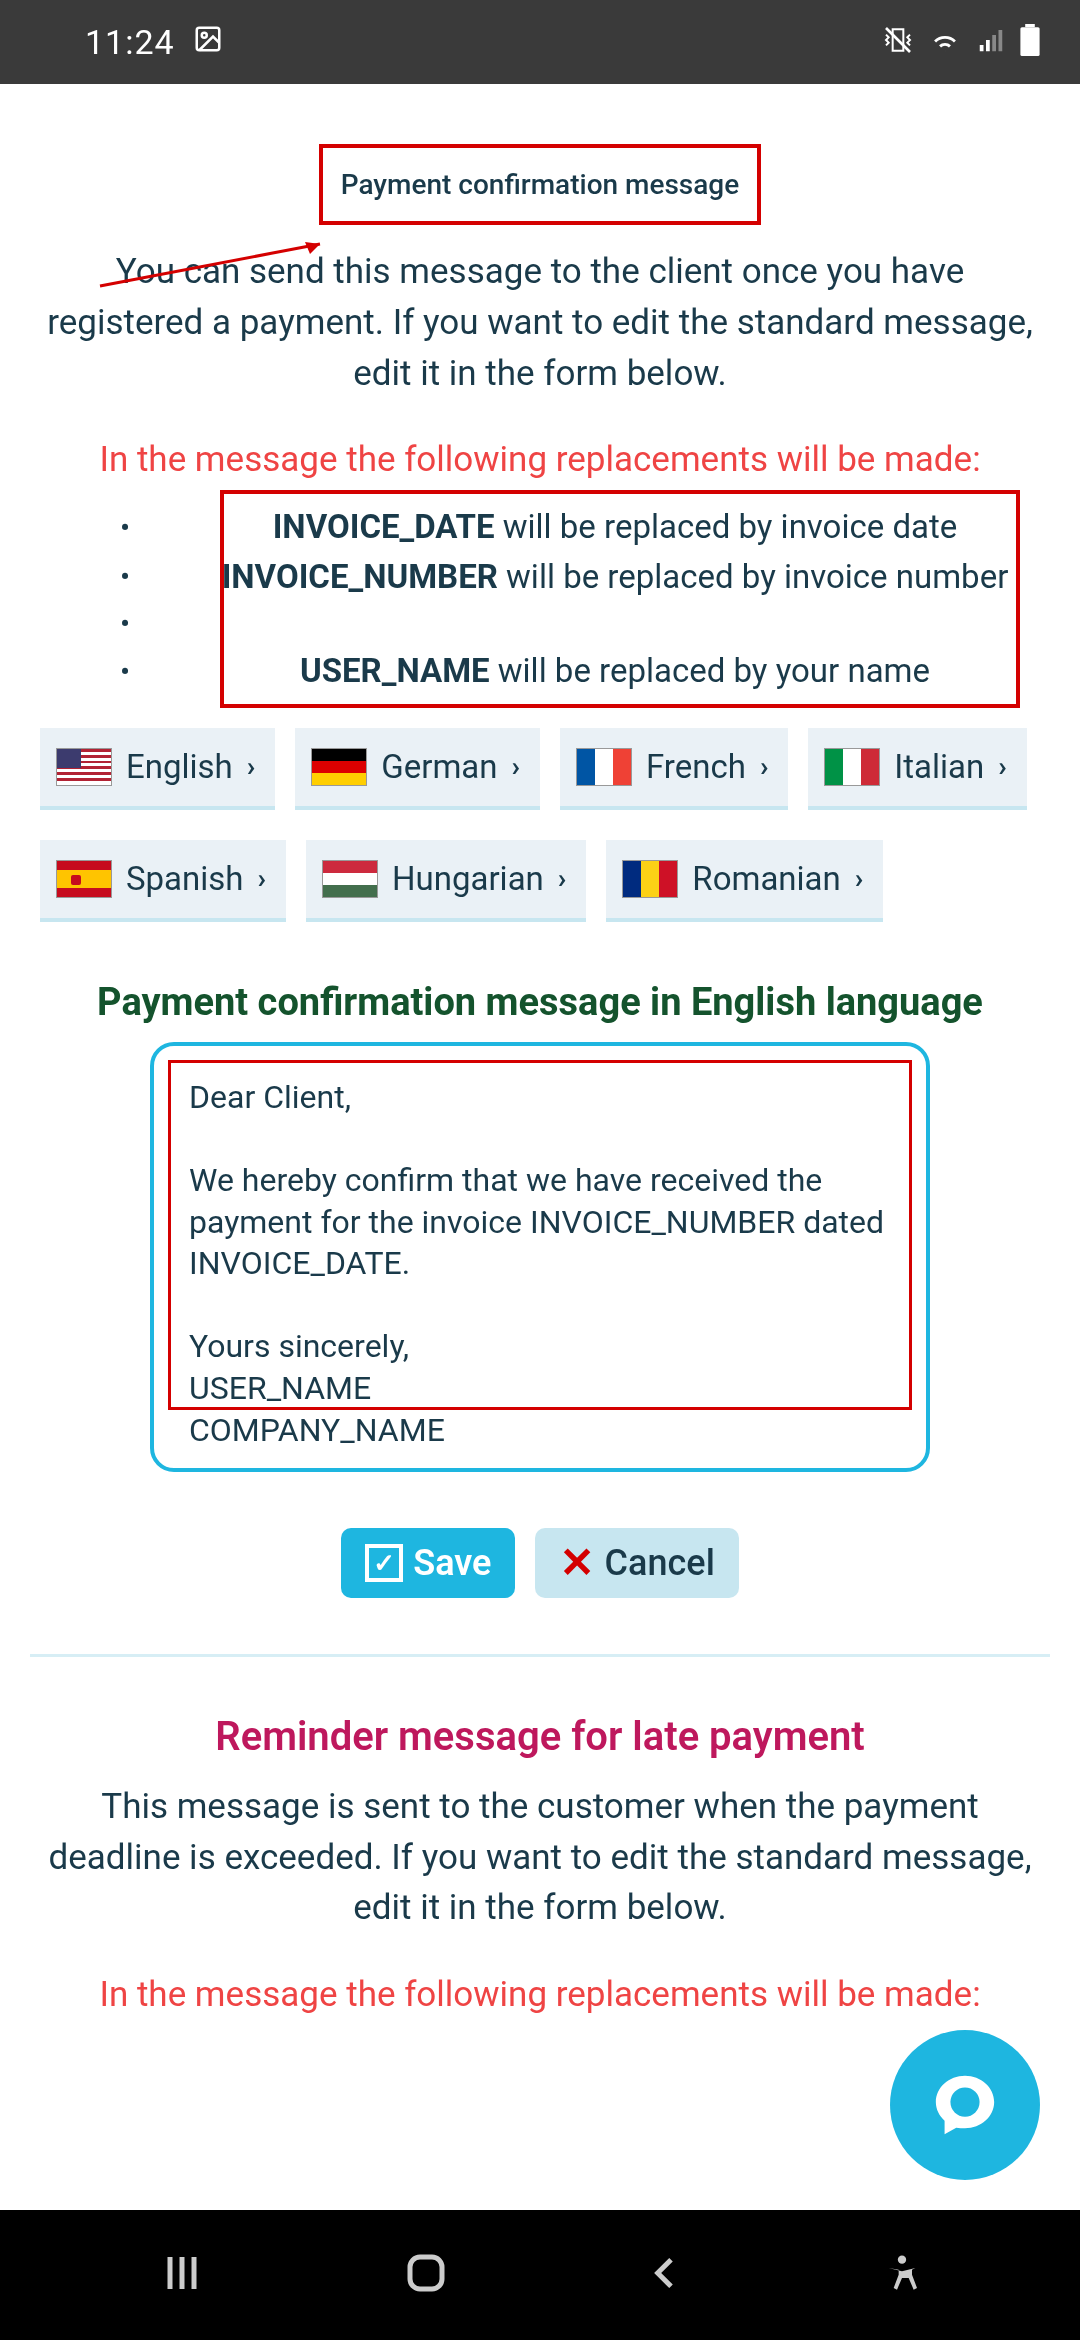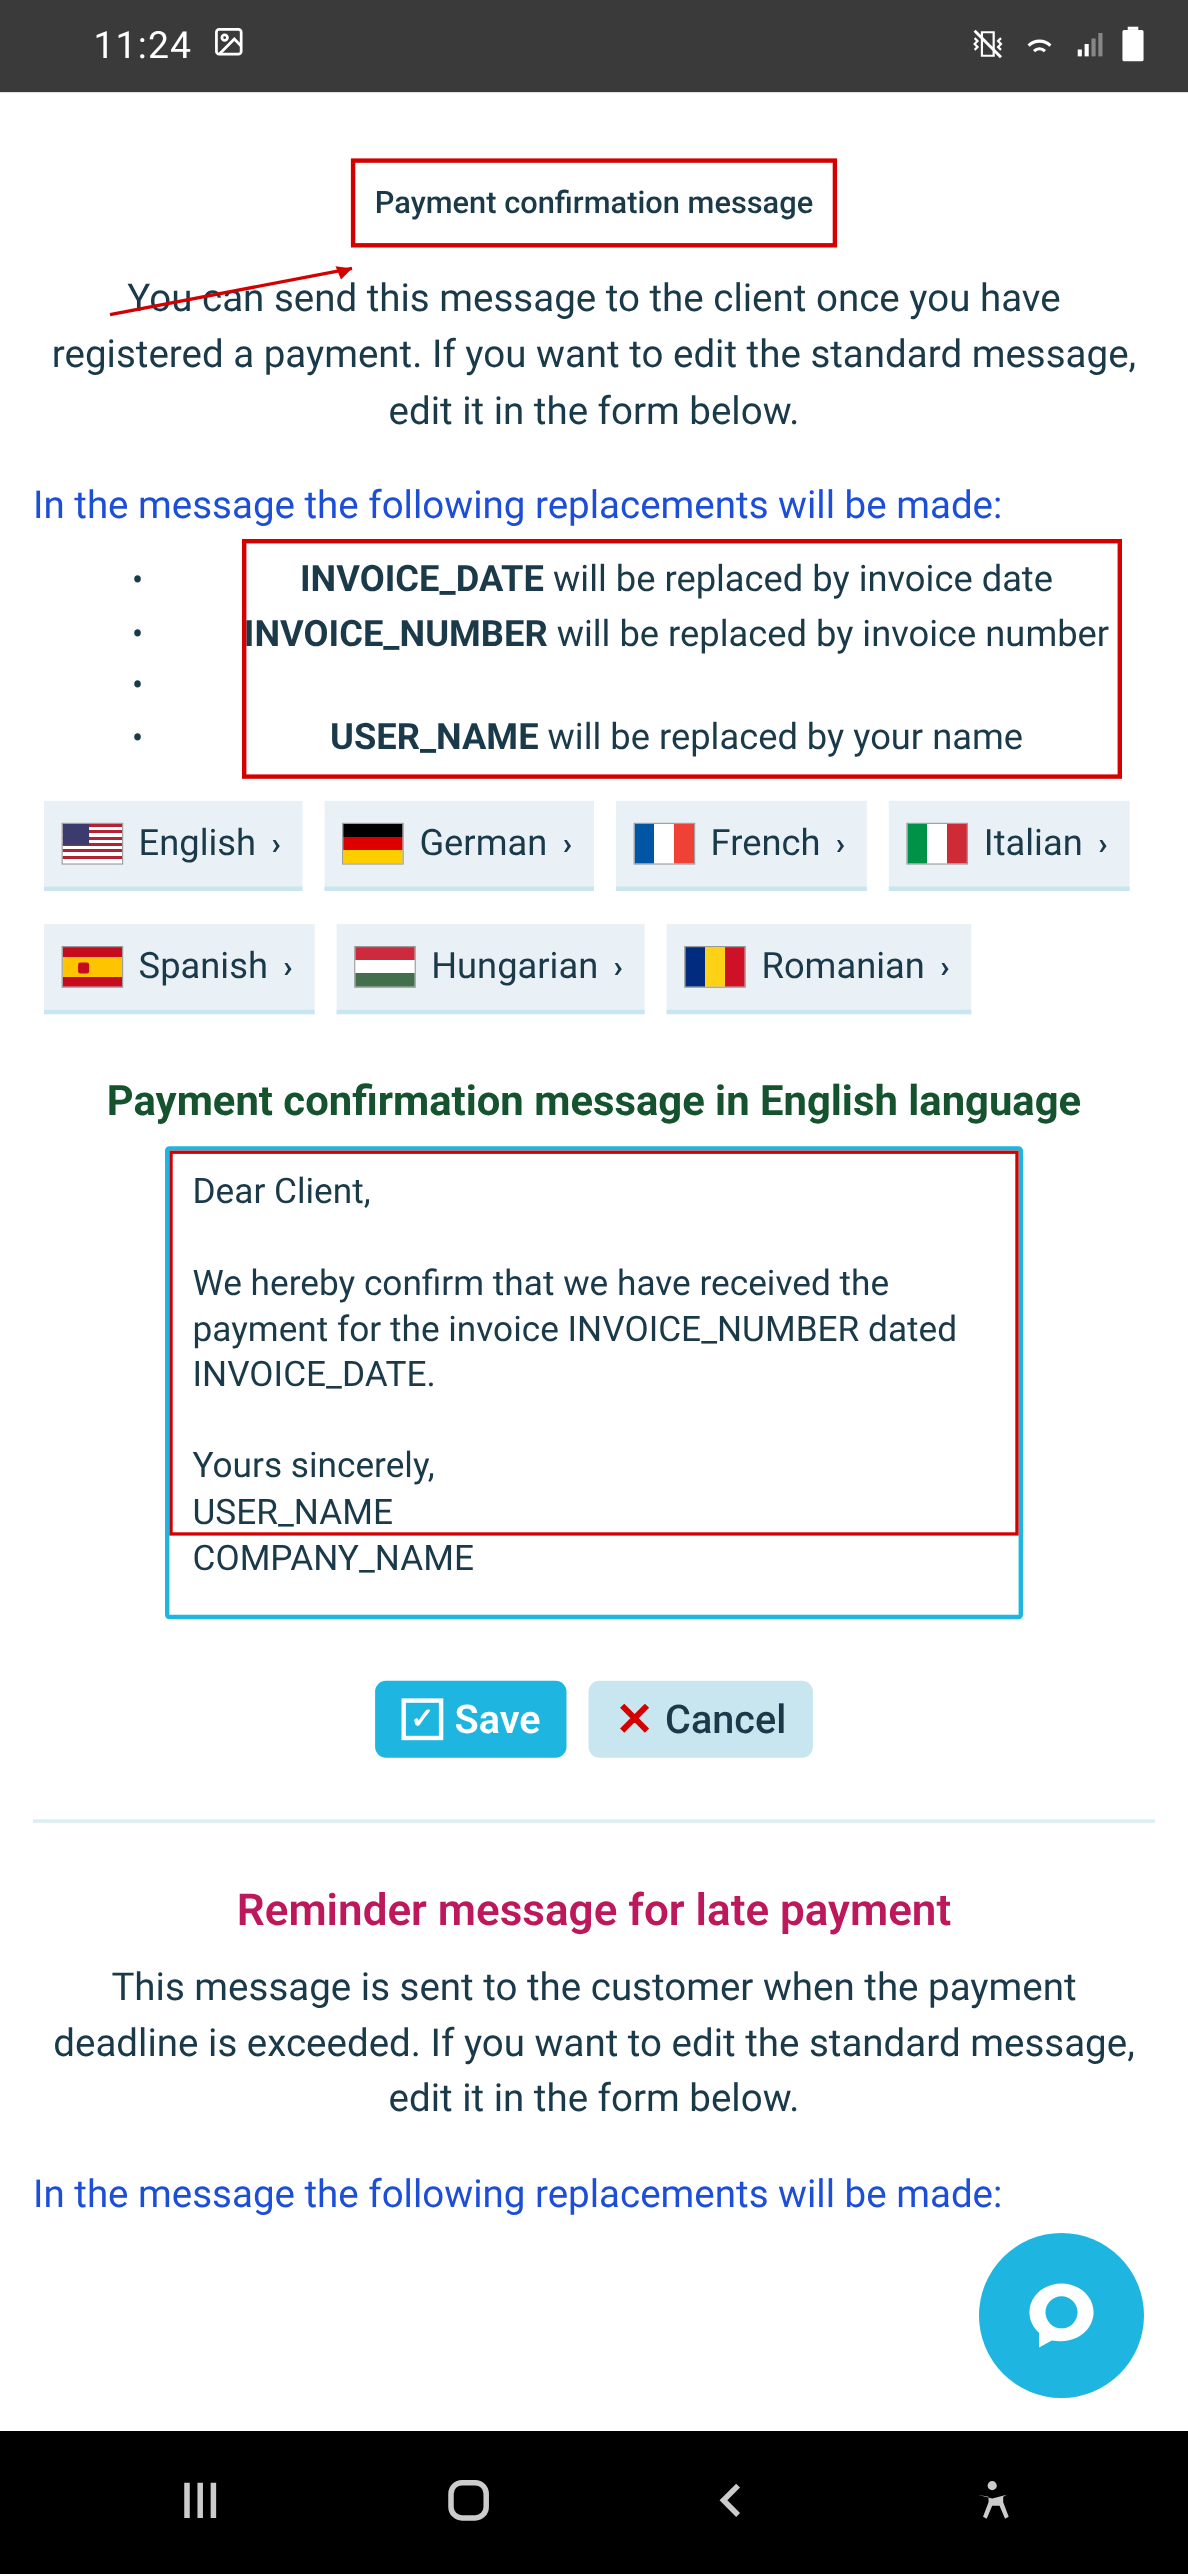--- a/index.html
+++ b/index.html
@@ -47,21 +47,22 @@
 .desc {
   font-size: 35px;
   color: #1a3a4a;
   text-align: center;
   margin-top: 22px;
   line-height: 1.45;
   padding: 0 6px;
 }
 .desc2 {
   font-size: 35px;
-  color: #1d4ed8;
+  color: #ef4444;
+  text-align: center;
   margin-top: 40px;
 }
 .replacements-area {
   position: relative;
   margin-top: 18px;
 }
 .replacements-box {
   position: absolute;
   border: 4px solid #d40000;
   left: 190px;
@@ -126,22 +127,23 @@
 .chev { font-weight: 700; color: #1a3a4a; font-size: 28px; }
 .editor-title {
   font-size: 38px;
   font-weight: 700;
   color: #14532d;
   text-align: center;
   margin-top: 58px;
 }
 .editor-outer {
   border: 4px solid #1eb6e0;
-  border-radius: 4px;
+  border-radius: 24px;
   margin: 18px 120px 0 120px;
+  padding: 14px;
   height: 430px;
 }
 .editor-inner {
   border: 3px solid #d40000;
   height: 350px;
   padding: 14px 18px;
   font-size: 32px;
   color: #1a3a4a;
   line-height: 1.3;
   white-space: pre-wrap;

